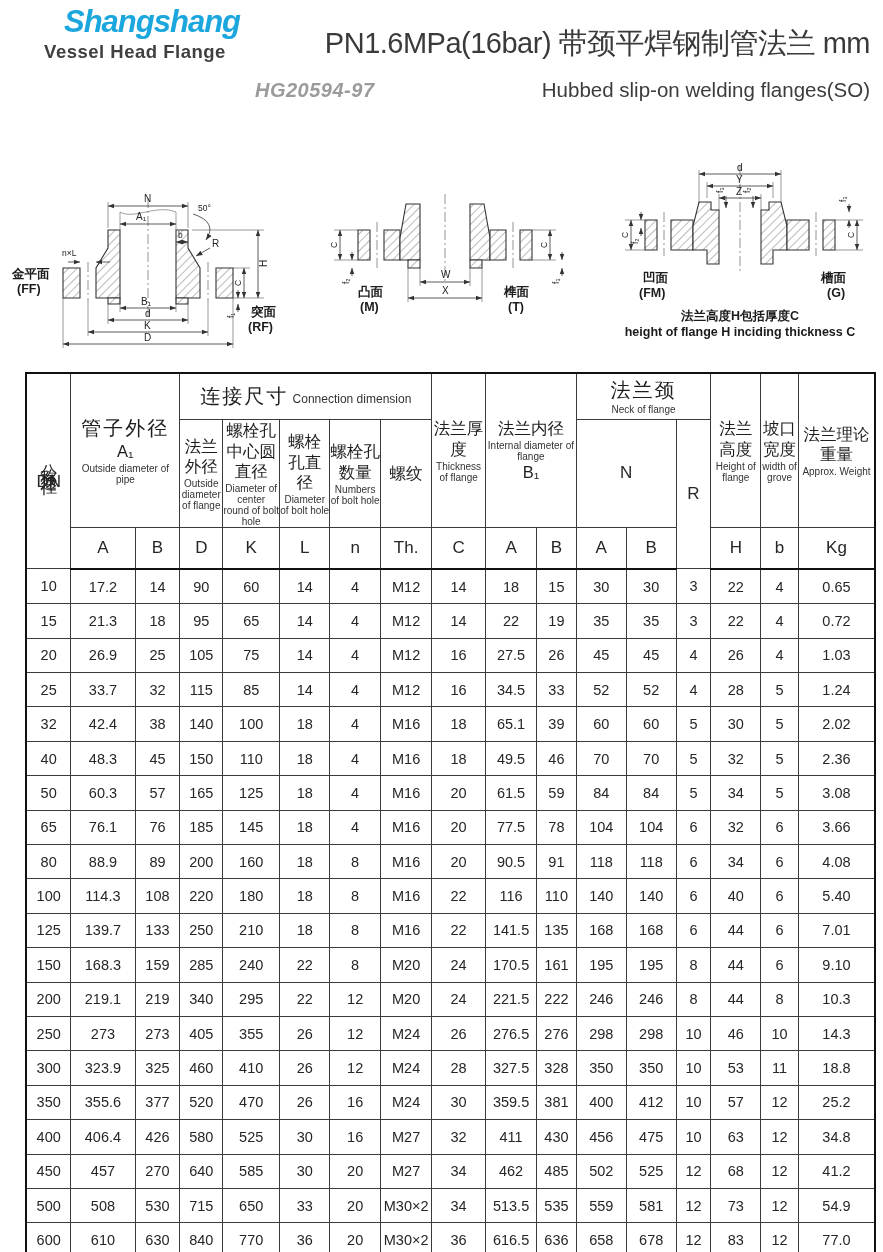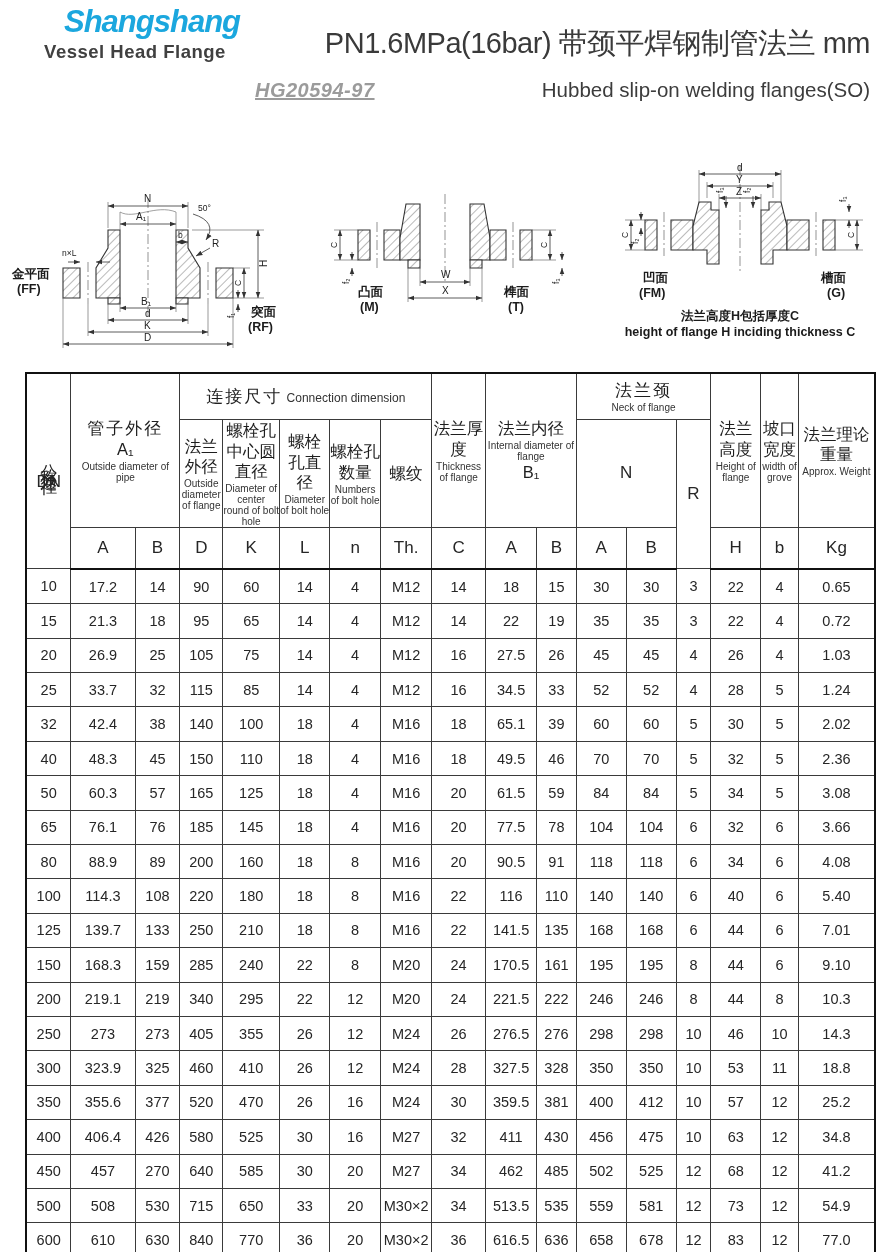--- a/index.html
+++ b/index.html
@@ -6,38 +6,38 @@
   #page{position:relative;width:883px;height:1252px;background:#fff;overflow:hidden;
         font-family:"Liberation Sans","DejaVu Sans",sans-serif;color:#2b2b2b;}
 
   
   .logo{position:absolute;left:30px;top:6px;width:210px;text-align:center;}
   .logo .l1{font-size:31px;font-weight:bold;font-style:italic;letter-spacing:-1px;line-height:1.05;text-align:right;}
   .logo .l2{font-size:18.5px;font-weight:600;letter-spacing:0.5px;margin-top:2px;}
   .titleblock{position:absolute;left:240px;top:24px;width:630px;}
   .title{font-size:29px;color:#3a3a3a;text-align:right;letter-spacing:-0.5px;white-space:nowrap;}
   .subrow{display:flex;justify-content:space-between;align-items:baseline;margin-top:14px;padding-left:15px;}
-  .standard{font-size:20px;font-weight:bold;font-style:italic;color:#9b9b9b;letter-spacing:0.5px;text-decoration:underline;}
+  .standard{font-size:20px;font-weight:bold;font-style:italic;color:#9b9b9b;letter-spacing:0.5px;}
   .sub-en{font-size:20.5px;color:#3c3c3c;}
 
   
   .drawing{position:absolute;}
   svg text{font-family:"Liberation Sans","DejaVu Sans",sans-serif;font-size:10px;fill:#222;}
   svg .face{font-size:12.5px;font-weight:bold;fill:#1b1b1b;}
   svg .cap{font-size:12.5px;font-weight:bold;fill:#1b1b1b;}
   svg .sm{font-size:8.5px;}
 
   
   .spec-table{position:absolute;left:25px;top:372px;border-collapse:collapse;table-layout:fixed;
               width:851px;border:2px solid #111;}
   .spec-table th,.spec-table td{border:1px solid #3a3a3a;text-align:center;vertical-align:middle;
               padding:0;font-weight:normal;color:#262626;overflow:hidden;}
   .spec-table td{font-size:14.5px;height:33.4px;}
   .cn{font-size:16.5px;line-height:1.25;color:#1e1e1e;}
-  .cn.big{font-size:17px;letter-spacing:2px;}
+  .cn.big{font-size:20px;letter-spacing:2px;}
   .en{font-size:10px;line-height:1.1;color:#333;margin-top:1px;}
   .letter{font-size:17px;}
   .letters-row th{border-bottom:2px solid #111;height:40px;}
   .hrow1 th{height:45px;}
   .hrow2 th{height:59px;}
   .dn-head{display:flex;flex-direction:column;align-items:center;justify-content:center;gap:2px;}
   .v-cjk{writing-mode:vertical-lr;text-orientation:upright;font-size:17px;letter-spacing:5px;color:#1e1e1e;}
   .dn-code{font-size:17px;}
   .pagenum{position:absolute;left:27px;top:1248px;font-size:21px;color:#3a3a3a;letter-spacing:1px;}
 </style>

